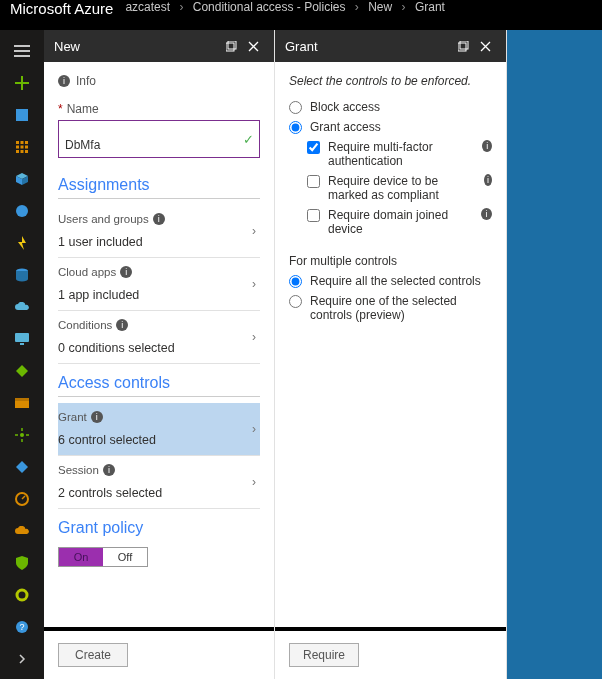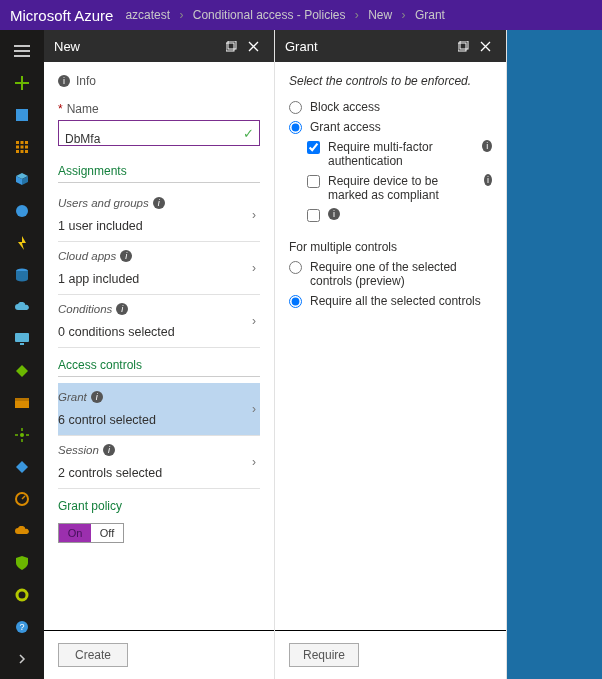--- a/index.html
+++ b/index.html
@@ -1,50 +1,50 @@
 <!DOCTYPE html>
 <html><head>
 <meta charset="utf-8">
 <style>
 * { box-sizing: border-box; margin: 0; padding: 0; }
 body { font-family: "Segoe UI", Arial, sans-serif; font-size: 12px; color: #323130; background: #fff; width: 602px; height: 679px; overflow: hidden; }
-.topbar { background: #4c1d95; color: #fff; height: 30px; display: flex; align-items: center; padding: 0 10px; font-size: 12px; }
+.topbar { background: #000000; color: #fff; height: 30px; display: flex; align-items: flex-start; padding: 0 10px; font-size: 12px; }
 .brand { font-size: 15px; font-weight: 400; margin-right: 12px; }
 .crumb { color: #c8c8c8; }
 .crumb-sep { margin: 0 6px; color: #888; }
 .main { display: flex; height: 649px; }
 .sidebar { width: 44px; background: #1b1a19; display: flex; flex-direction: column; align-items: center; padding-top: 6px; gap: 2px; }
 .side-btn { width: 36px; height: 30px; display: flex; align-items: center; justify-content: center; cursor: pointer; }
 .side-btn svg { pointer-events: none; }
 .blades { display: flex; flex: 1; }
 .blade { display: flex; flex-direction: column; border-right: 1px solid #e1e1e1; }
 .blade.new { width: 231px; }
 .blade.grant { width: 232px; }
 .blade-header { background: #2d2d2d; color: #fff; height: 32px; display: flex; align-items: center; padding: 0 10px; font-size: 13px; }
 .blade-header .spacer { flex: 1; }
 .hicon { width: 22px; height: 22px; display: flex; align-items: center; justify-content: center; cursor: pointer; }
 .blade-body { flex: 1; padding: 12px 14px 8px 14px; overflow: auto; font-size: 12px; color: #323130; }
 .info-row { display: flex; align-items: center; gap: 6px; margin-bottom: 14px; color: #555; }
 .label-row { margin-top: 8px; font-size: 12px; color: #555; }
 .req { color: #a80000; margin-right: 4px; }
 .name-input-wrap { position: relative; margin-top: 4px; margin-bottom: 18px; }
-.name-input { width: 100%; border: 1px solid #7b2e8e; height: 26px; padding: 12px 24px 0 6px; font-size: 12px; color: #333; }
+.name-input { width: 100%; border: 1px solid #7b2e8e; height: 38px; padding: 12px 24px 0 6px; font-size: 12px; color: #333; }
 .valid-check { position: absolute; right: 6px; top: 50%; transform: translateY(-50%); color: #4caf50; font-size: 13px; }
-.section-title { font-size: 12px; color: #15803d; border-bottom: 1px solid #ccc; padding-bottom: 4px; margin: 10px 0 6px 0; }
+.section-title { font-size: 16px; color: #3b82f6; border-bottom: 1px solid #ccc; padding-bottom: 4px; margin: 10px 0 6px 0; }
 .row-item { border-bottom: 1px solid #e1e1e1; padding: 8px 4px 8px 0; display: flex; cursor: pointer; }
 .row-item.active { background: #bcd6ef; }
 .row-col { flex: 1; }
-.row-top { font-size: 11.5px; color: #555; display: flex; align-items: flex-start; gap: 4px; font-style: italic; }
+.row-top { font-size: 11.5px; color: #555; display: flex; align-items: flex-start; gap: 4px; }
 .row-sub { font-size: 12.5px; color: #323130; margin-top: 10px; }
 .chev { color: #777; align-self: center; }
-.toggle { display: flex; margin-top: 6px; border: 1px solid #999; width: 66px; height: 20px; font-size: 11px; }
+.toggle { display: flex; margin-top: 6px; border: 1px solid #999; width: 90px; height: 20px; font-size: 11px; }
 .toggle div { flex: 1; display: flex; align-items: center; justify-content: center; cursor: pointer; }
 .toggle .on { background: #9b2fae; color: #45115a; }
 .toggle .off { background: #fff; color: #333; text-align: right; }
-.footer { border-top: 1px solid #000000; padding: 12px 14px; }
+.footer { border-top: 4px solid #000000; padding: 12px 14px; }
 .footer button { border: 1px solid #aaa; background: #f4f4f4; color: #555; height: 24px; width: 70px; font-size: 12px; cursor: pointer; }
 .radio-row, .check-row { display: flex; align-items: flex-start; gap: 8px; margin: 6px 0; font-size: 12px; }
 .radio-row input, .check-row input { margin-top: 1px; }
 .indent { margin-left: 18px; }
 .sub-section { margin-top: 18px; font-size: 12px; color: #323130; }
 .info-ico { width:12px; height:12px; display:inline-block; border-radius:50%; background:#555; color:#fff; font-size:9px; text-align:center; line-height:12px; }
 .rightfill { flex: 1; background: #1c6ea4; }
 </style>
 </head>
 <body>
@@ -311,33 +311,34 @@
               <span>Require multi-factor authentication</span>
               <span class="info-ico">i</span>
           </label>
           <label class="check-row">
             <input type="checkbox" style="">
               <span>Require device to be marked as compliant</span>
               <span class="info-ico">i</span>
           </label>
           <label class="check-row">
             <input type="checkbox" style="">
+              <span>Require domain joined device</span>
               <span class="info-ico">i</span>
           </label>
         </div>
 
         <div class="sub-section">For multiple controls</div>
+        <label class="radio-row">
+          <input type="radio" name="multi" checked="" style="">
+            <span>Require all the selected controls</span>
+        </label>
         <label class="radio-row">
           <input type="radio" name="multi" style="">
             <span>Require one of the selected controls (preview)</span>
         </label>
-        <label class="radio-row">
-          <input type="radio" name="multi" checked="" style="">
-            <span>Require all the selected controls</span>
-        </label>
       </div>
       <div class="footer">
         <button>Require</button>
       </div>
     </div>
 
     <div class="rightfill"></div>
   </div>
 </div>
 

